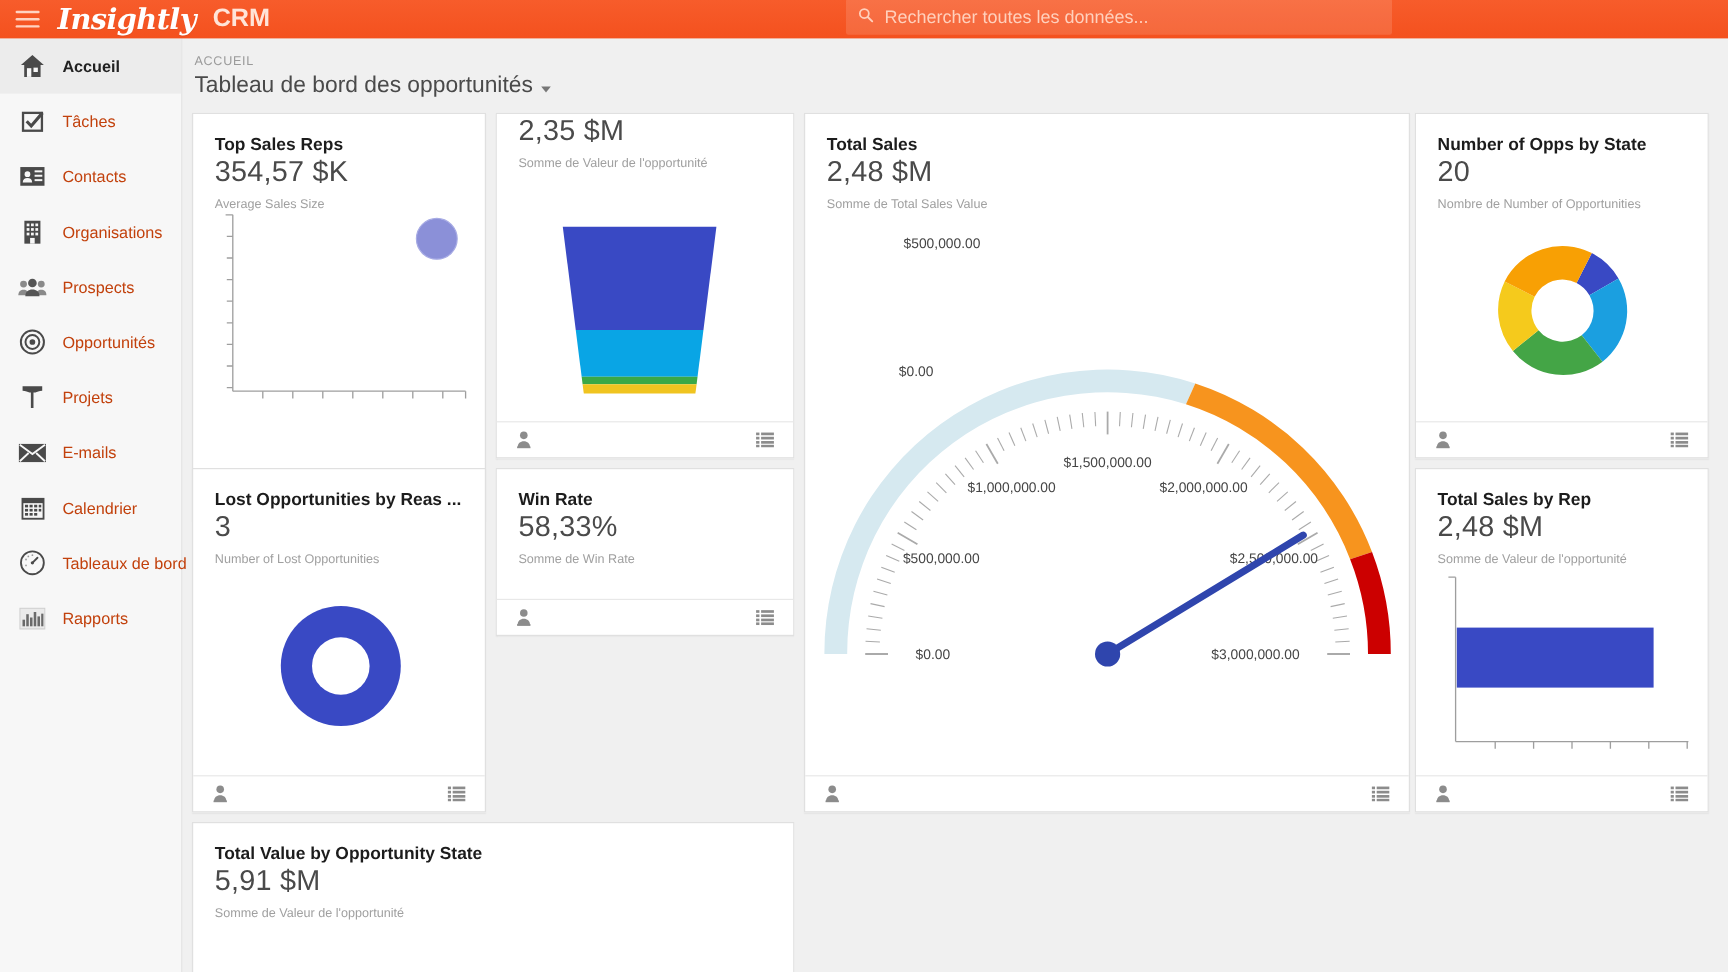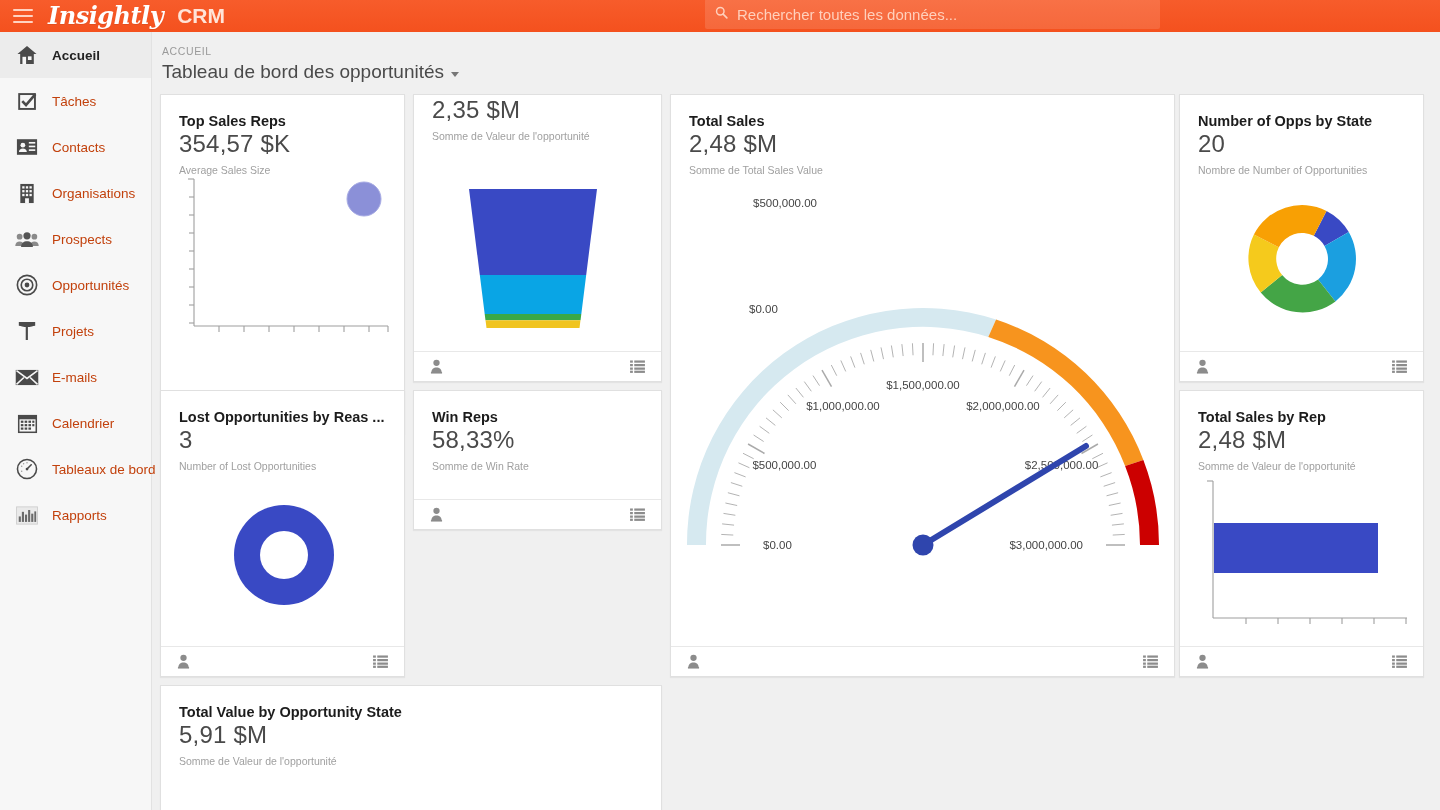--- a/index.html
+++ b/index.html
@@ -616,21 +616,21 @@
                 <rect x="0" y="11.5" width="3" height="2.4"></rect>
                 <rect x="4.5" y="11.5" width="11.5" height="2.4"></rect>
               </g>
             </svg>
         </span>
       </div>
     </div>
 
     <div class="card" style="left:253px;top:296px;width:249px;height:140px;">
       <div class="card-body">
-        <div class="c-title">Win Reps</div>
+        <div class="c-title">Win Rate</div>
         <div class="c-value">58,33%</div>
         <div class="c-sub">Somme de Win Rate</div>
       </div>
       <div class="card-footer">
         <span class="foot-ico">
           <svg width="13" height="15" viewBox="0 0 14 16">
               <circle cx="7" cy="4" r="3.4" fill="#8c8c8c"></circle>
               <path d="M1.4 15c0-3.9 2.5-5.8 5.6-5.8s5.6 1.9 5.6 5.8z" fill="#8c8c8c"></path>
               <rect x="1" y="14" width="12" height="1.6" fill="#8c8c8c"></rect>
             </svg>

